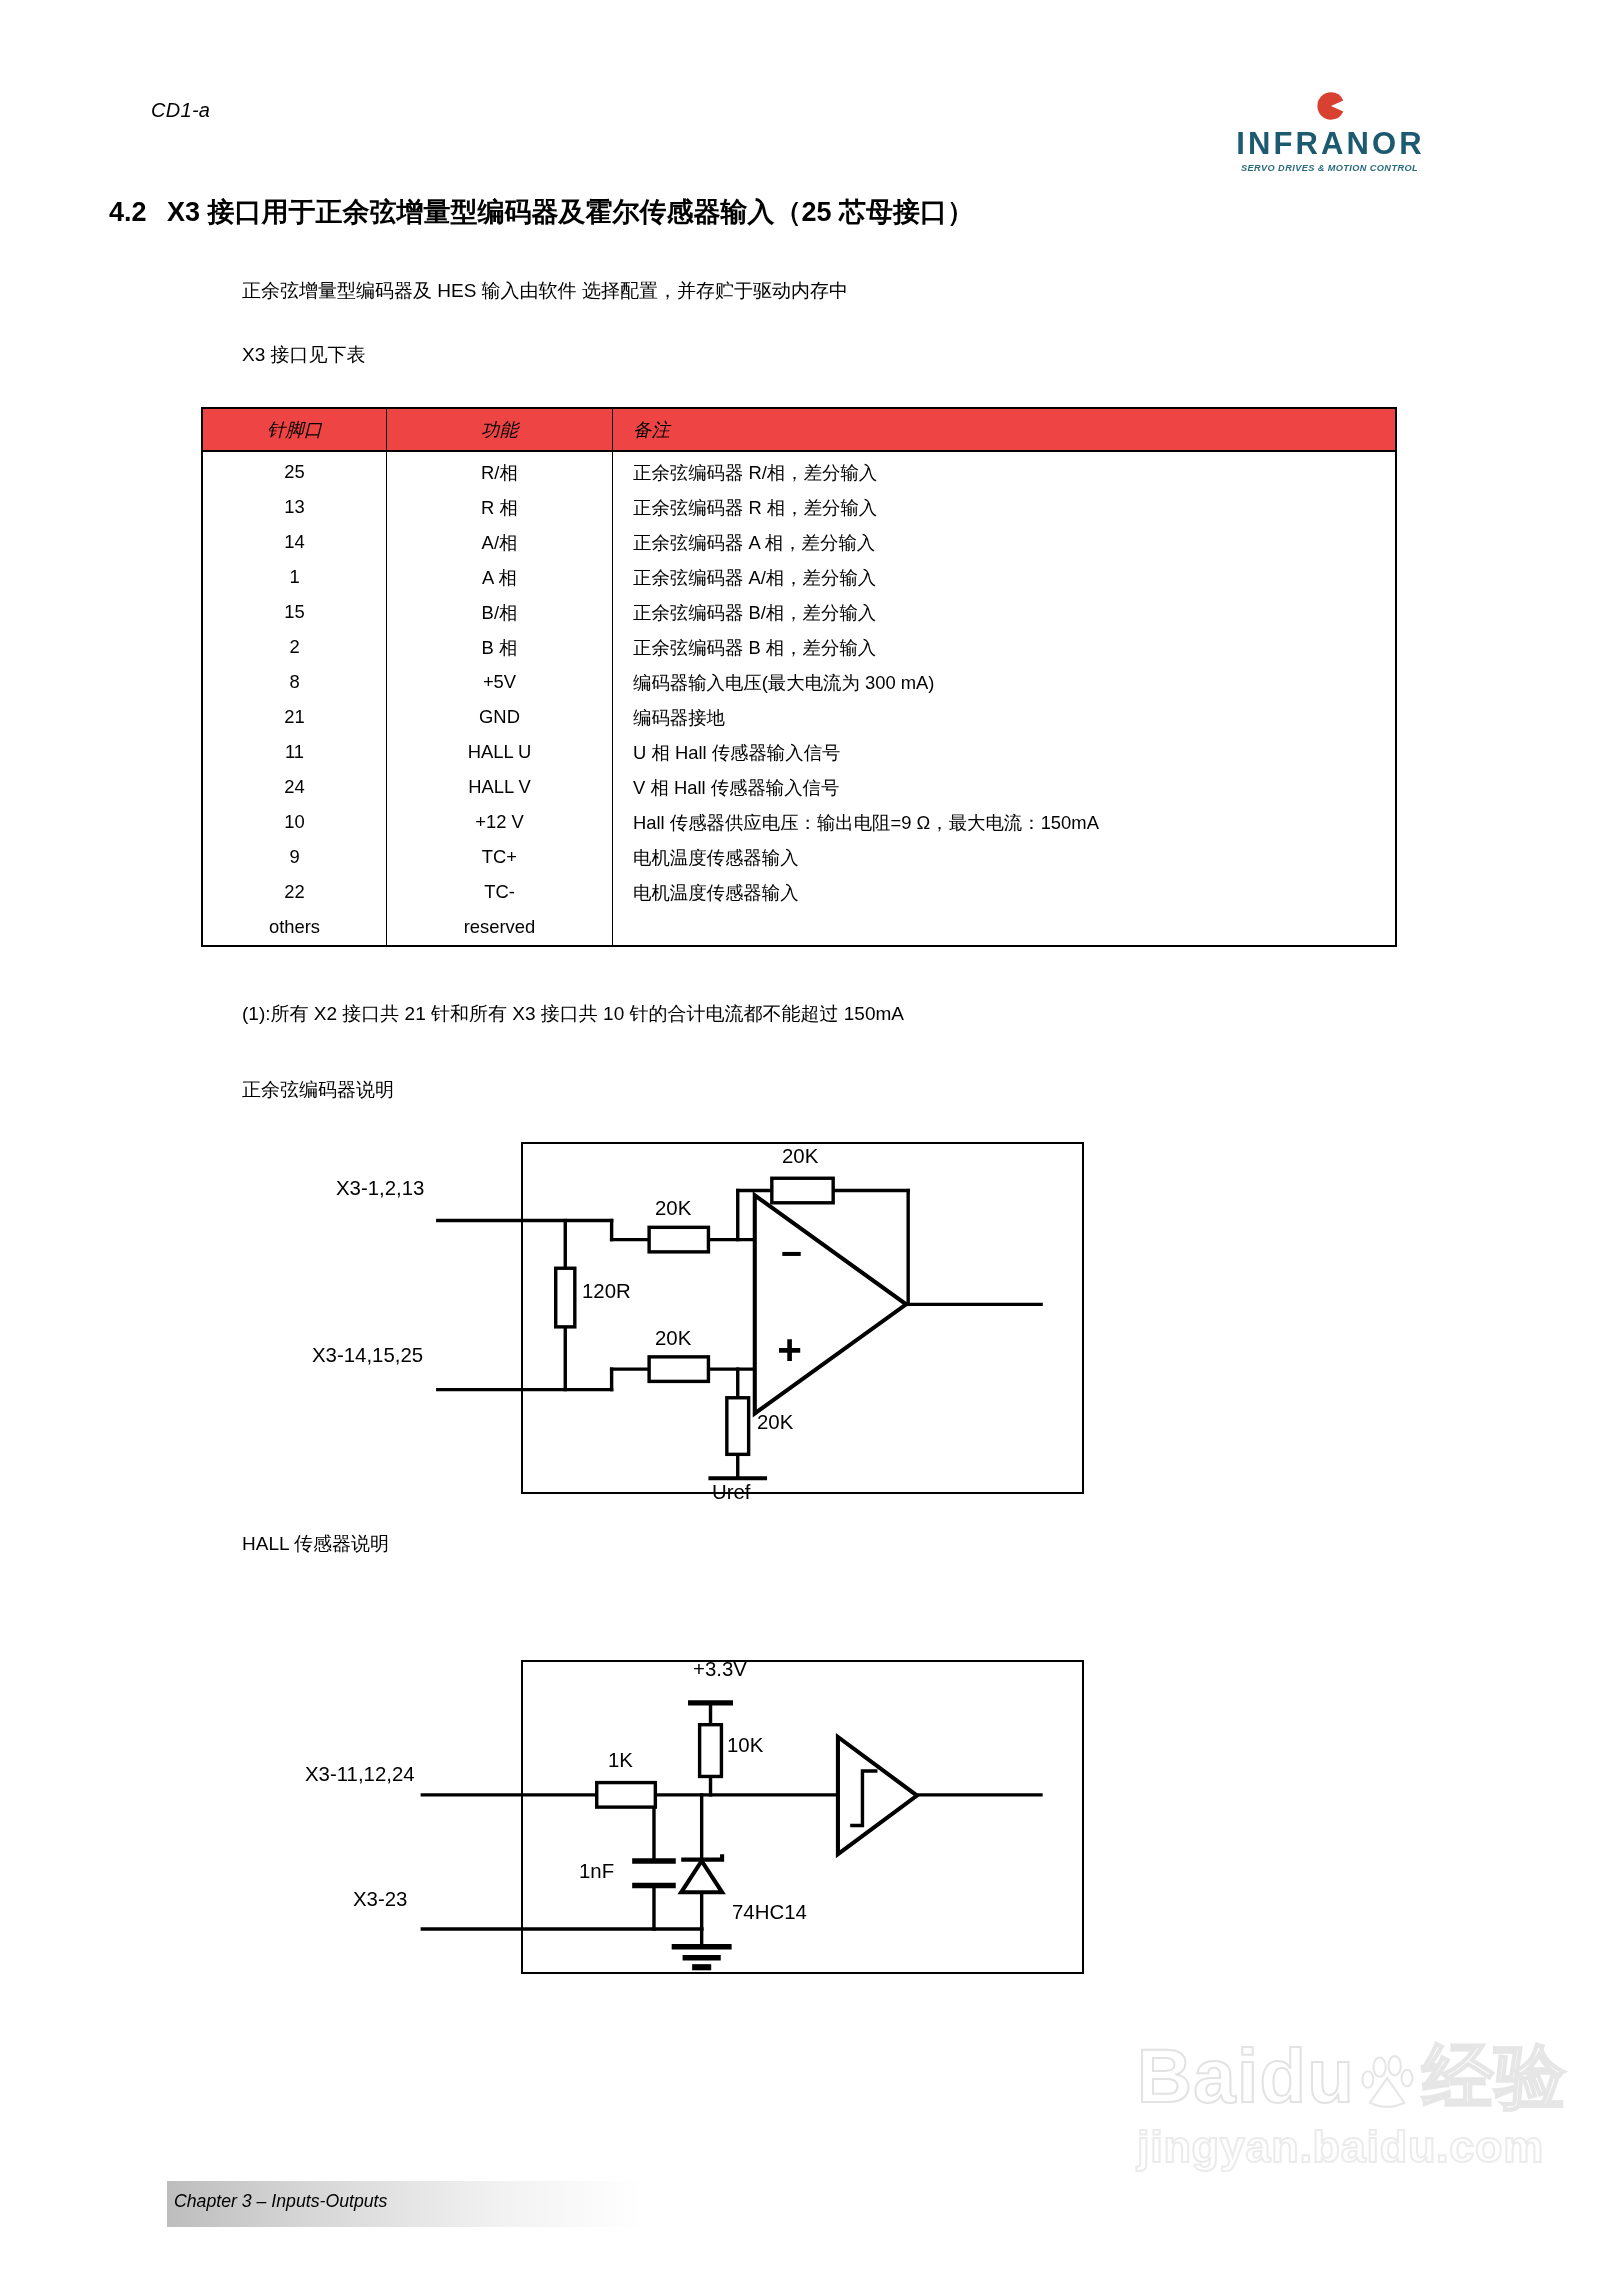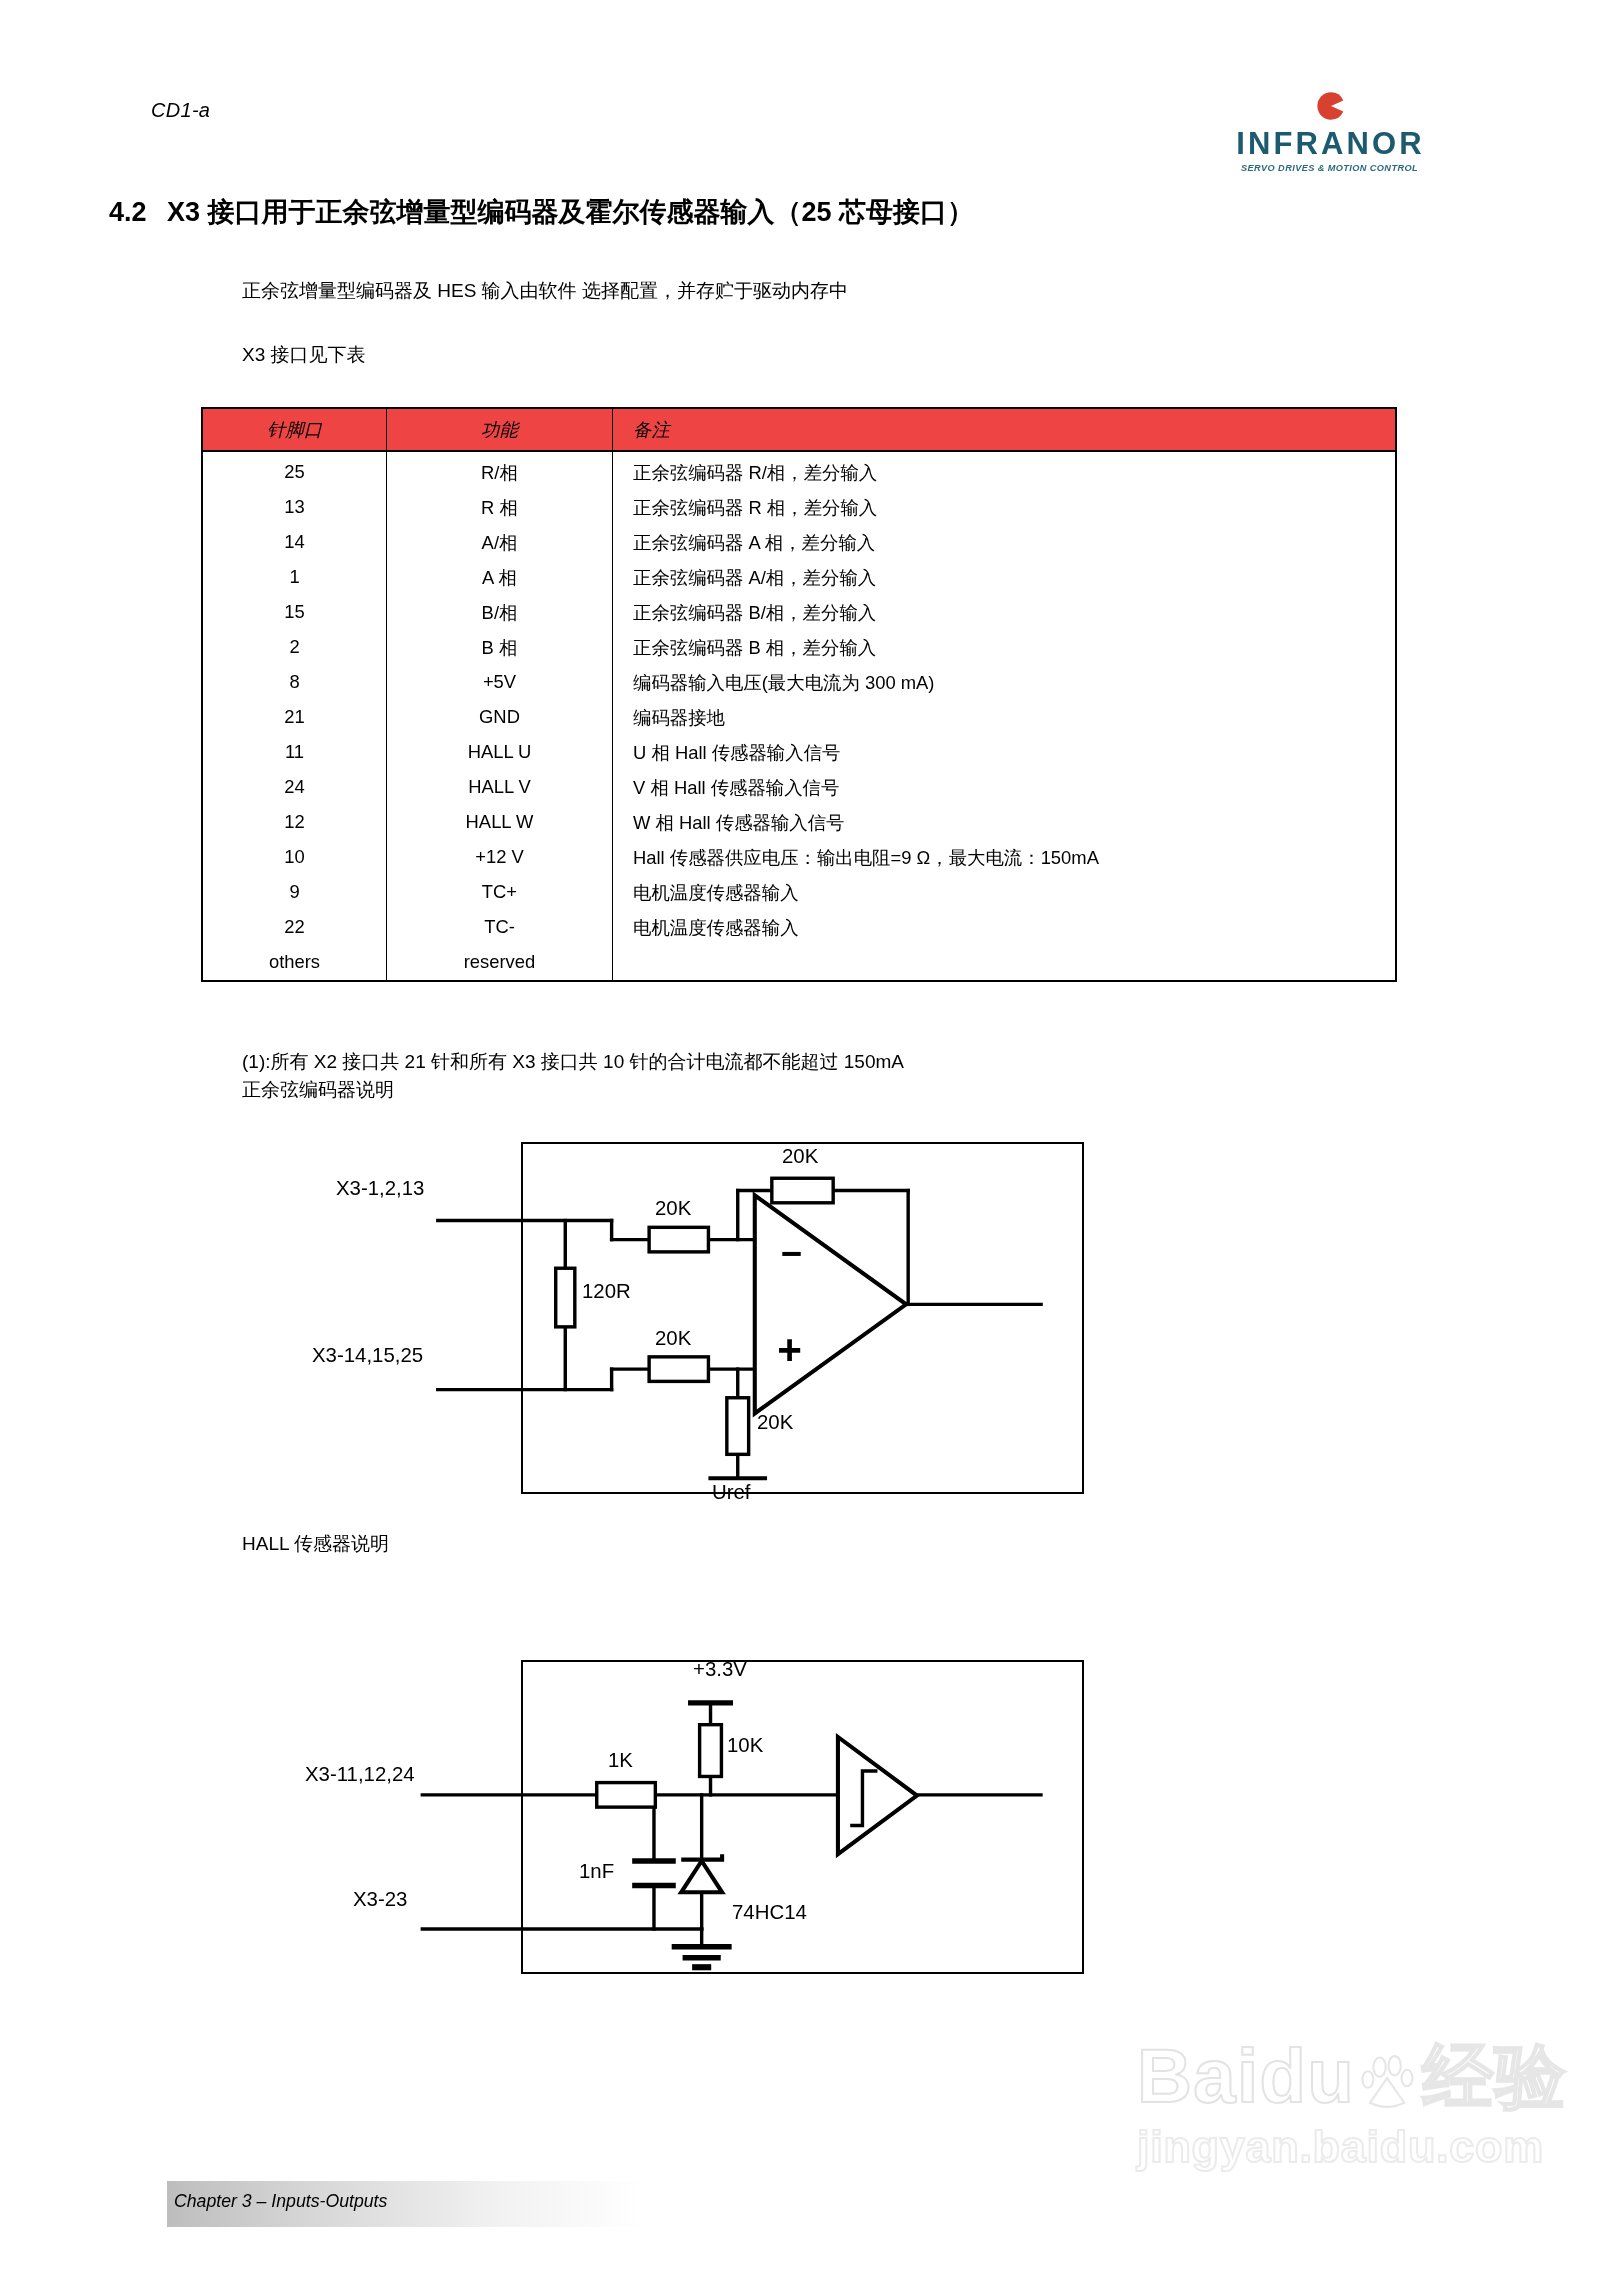--- a/index.html
+++ b/index.html
@@ -32,21 +32,21 @@
   .sec-title{
     position:absolute;left:109px;top:194px;width:1397px;
     font-size:27px;font-weight:700;letter-spacing:0px;white-space:nowrap;
   }
   .sec-title .num{display:inline-block;width:58px;}
   .para{
     position:absolute;font-size:19px;line-height:1.45;white-space:nowrap;
   }
   .p-intro{left:242px;top:277px;}
   .p-seebelow{left:242px;top:341px;}
-  .p-note1{left:242px;top:1048px;}
+  .p-note1{left:242px;top:1000px;}
   .p-note2{left:242px;top:1076px;}
   .p-hall{left:242px;top:1530px;}
 
   
   .pin-table{
     position:absolute;left:201px;top:407px;width:1196px;
     border-collapse:collapse;
     border:2.7px solid #000;
     font-size:18.4px;
   }
@@ -176,25 +176,20 @@
         </tr>
       <tr>
           <td class="c-pin">11</td>
           <td class="c-fn">HALL U</td>
           <td class="c-rm">U 相 Hall 传感器输入信号</td>
         </tr>
       <tr>
           <td class="c-pin">24</td>
           <td class="c-fn">HALL V</td>
           <td class="c-rm">V 相 Hall 传感器输入信号</td>
-        </tr>
-      <tr>
-          <td class="c-pin">12</td>
-          <td class="c-fn">HALL W</td>
-          <td class="c-rm">W 相 Hall 传感器输入信号</td>
         </tr>
       <tr>
           <td class="c-pin">10</td>
           <td class="c-fn">+12 V</td>
           <td class="c-rm">Hall 传感器供应电压：输出电阻=9 Ω，最大电流：150mA</td>
         </tr>
       <tr>
           <td class="c-pin">9</td>
           <td class="c-fn">TC+</td>
           <td class="c-rm">电机温度传感器输入</td>

